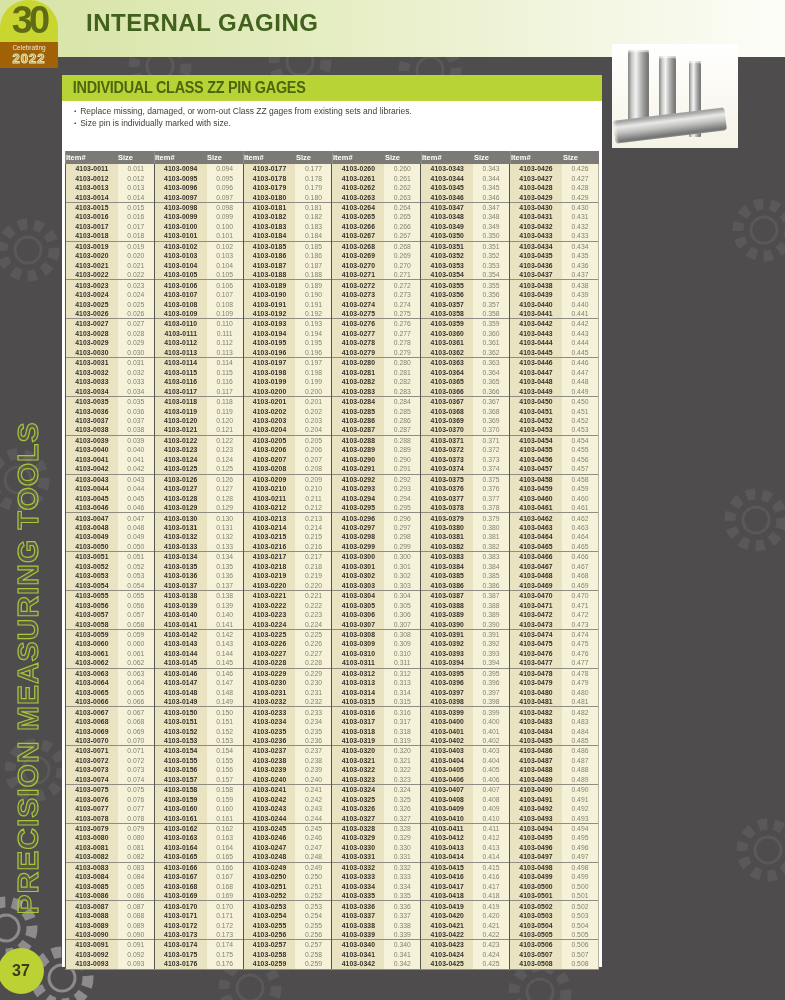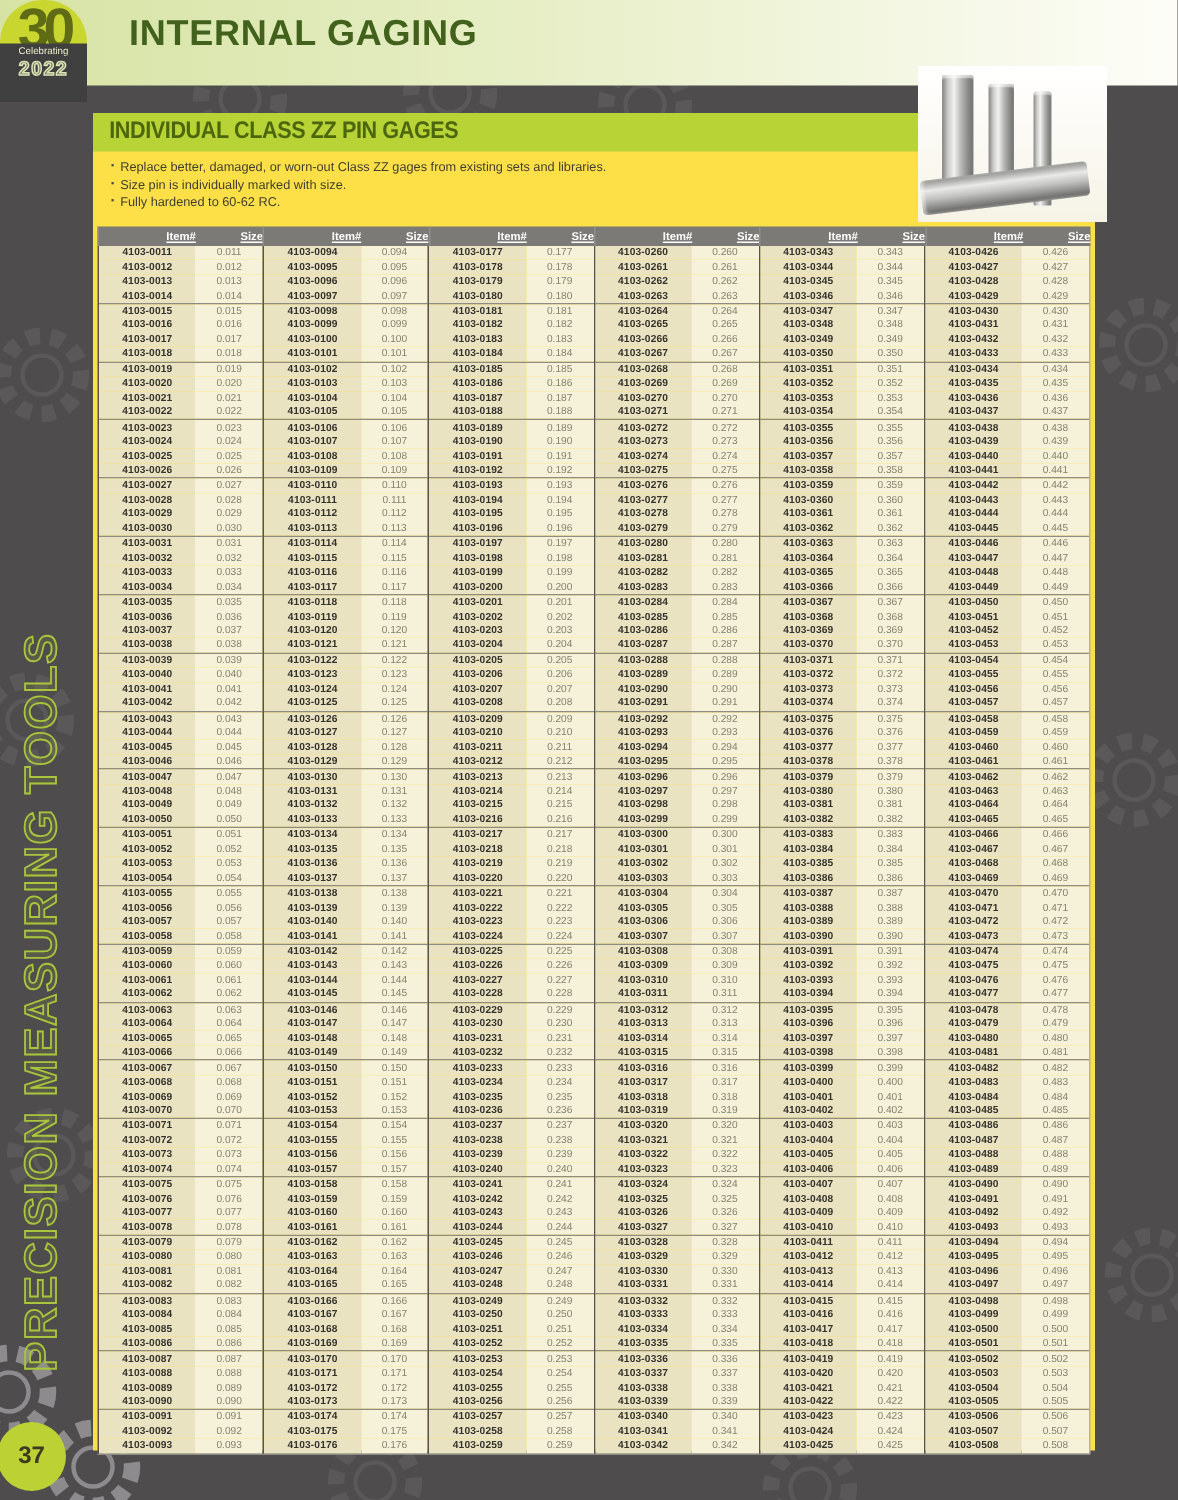--- a/index.html
+++ b/index.html
@@ -9,40 +9,40 @@
   .gearlayer{position:absolute;left:0;top:0;width:785px;height:1000px;z-index:1;}
   
   .banner{position:absolute;left:0;top:0;width:785px;height:57px;z-index:4;
           background:linear-gradient(90deg,#d6e3a4 0%,#e7eec6 45%,#fdfdf8 100%);}
   .banner-title{position:absolute;left:86px;top:9px;font-size:24px;font-weight:800;
           color:#41611c;letter-spacing:.5px;}
   
   .logo{position:absolute;left:0;top:0;width:58px;height:68px;background:#c9d62f;z-index:6;border-radius:28px;}
   .logo-num{display:block;text-align:center;font-size:38px;font-weight:800;color:#5f6c15;
           letter-spacing:-4px;line-height:40px;}
-  .logo-strip{position:absolute;left:0;bottom:0;width:100%;height:39px;background:#404040;
+  .logo-strip{position:absolute;left:0;bottom:0;width:100%;height:26px;background:#a16207;
           text-align:center;margin-top:42px;}
   .logo-celebrating{display:block;font-size:6.5px;color:#e9eccb;line-height:8px;margin-top:2px;}
   .logo-year{display:block;font-size:13px;font-weight:800;letter-spacing:1px;line-height:14px;
           color:rgba(233,236,203,.25);-webkit-text-stroke:1px #dde4b4;}
   
-  .panel{position:absolute;left:62px;top:75px;width:668px;height:892px;background:#fde047;z-index:2;}
+  .panel{position:absolute;left:62px;top:75px;width:540px;height:892px;background:#ffffff;z-index:2;}
   .section-bar{height:26px;background:#b8d335;display:flex;align-items:center;}
   .section-title{font-size:16px;font-weight:800;color:#4c660f;padding-left:12px;
           letter-spacing:-.3px;transform:scaleX(.9);transform-origin:left center;white-space:nowrap;}
   .intro{display:flex;padding:5px 10px 2px 12px;height:40px;}
   .bullets-left{width:400px;}
   .bullets-right{flex:1;}
   .bullet{display:flex;font-size:8.5px;line-height:11.5px;color:#3f3e33;}
   .bmark{font-size:6px;margin-right:4px;line-height:11.5px;color:#4a4a40;}
   
   .gtable{margin:3px 3px 0 3px;}
   .thead{display:flex;height:13px;background:#7b7a76;}
   .hgroup{flex:1;display:flex;border-left:1px solid #8f8e86;}
-  .th{color:#fff;font-weight:800;font-size:7.5px;line-height:13px;text-align:right;text-decoration:underline;}
+  .th{color:#fff;font-weight:800;font-size:7.5px;line-height:13px;text-align:left;}
   .tbody{display:flex;height:805px;border-bottom:1px solid #8f8d83;}
   .cgroup{flex:1;display:flex;flex-direction:column;border-left:1px solid #56544e;}
   .cgroup:last-child{border-right:1px solid #b6b2a0;}
   .trow{flex:1 1 0;display:flex;box-sizing:border-box;}
   .trow:nth-child(4n){border-bottom:1px solid #8f8d83;}
   .ci{width:59%;}
   .cs{width:41%;}
   .cell-item{background:#eae3c2;color:#33312c;font-weight:700;font-size:6.8px;
           display:flex;align-items:center;justify-content:center;letter-spacing:.1px;}
   .cell-size{background:#f6f2da;color:#84826d;font-size:6.8px;
@@ -112,29 +112,25 @@
 </div>
 
 <div class="panel">
   <div class="section-bar">
     <span class="section-title">INDIVIDUAL CLASS ZZ PIN GAGES</span>
   </div>
   <div class="intro">
     <div class="bullets-left" id="bullets-left">
         <div class="bullet">
           <span class="bmark">▪</span>
-          <span>Replace better, damaged, or worn-out Class ZZ gages from existing sets and libraries.</span>
+          <span>Replace missing, damaged, or worn-out Class ZZ gages from existing sets and libraries.</span>
         </div>
         <div class="bullet">
           <span class="bmark">▪</span>
           <span>Size pin is individually marked with size.</span>
-        </div>
-        <div class="bullet">
-          <span class="bmark">▪</span>
-          <span>Fully hardened to 60-62 RC.</span>
         </div>
       </div>
   </div>
   <div class="gtable">
     <div class="thead" id="thead">
         <div class="hgroup">
           <span class="th ci">Item#</span>
           <span class="th cs">Size</span>
         </div>
         <div class="hgroup">

